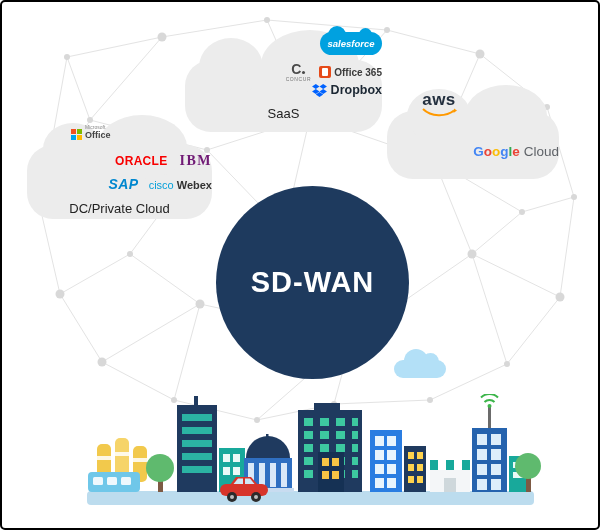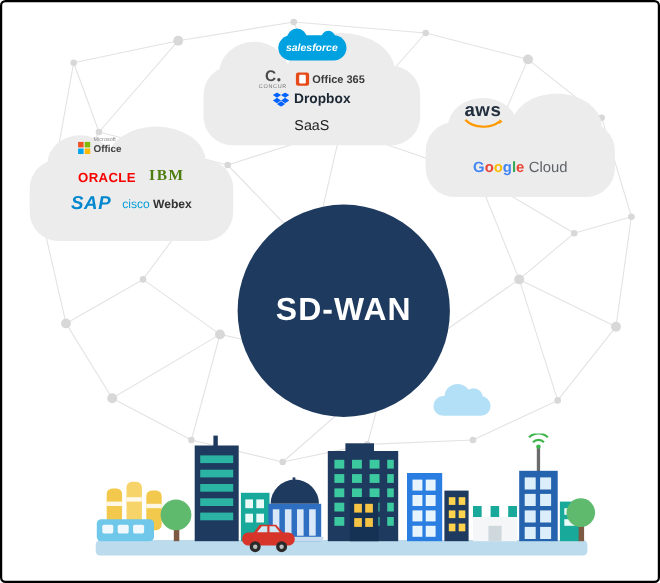--- a/index.html
+++ b/index.html
@@ -36,21 +36,21 @@
   .dc-b1{left:0;top:28px;width:185px;height:74px;border-radius:26px;}
   .dc-b2{left:16px;top:6px;width:60px;height:52px;border-radius:50%;}
   .dc-b3{left:70px;top:-2px;width:90px;height:64px;border-radius:50%;}
 
   
   .sdwan{position:absolute;left:214px;top:184px;width:193px;height:193px;border-radius:50%;
          background:#1e3a5e;z-index:4;display:flex;align-items:center;justify-content:center;}
   .sdwan span{color:#fff;font-size:29px;font-weight:bold;letter-spacing:1px;}
 
   
-  .row{position:absolute;left:0;right:0;display:flex;align-items:center;justify-content:center;}
+  .row{position:absolute;left:0;right:0;display:flex;align-items:center;justify-content:flex-end;}
 
   .sf-logo{position:relative;width:62px;height:23px;background:#00a1e0;border-radius:12px;
            display:flex;align-items:center;justify-content:center;}
   .sf-logo::before{content:"";position:absolute;left:8px;top:-6px;width:18px;height:18px;
            border-radius:50%;background:#00a1e0;}
   .sf-logo::after{content:"";position:absolute;right:10px;top:-4px;width:13px;height:13px;
            border-radius:50%;background:#00a1e0;}
   .sf-text{position:relative;z-index:1;color:#fff;font-style:italic;font-weight:bold;font-size:9.5px;}
 
   .concur{display:flex;flex-direction:column;align-items:center;line-height:1;}
@@ -90,23 +90,23 @@
   .office-grid i{display:block;}
   .office-grid i:nth-child(1){background:#f25022;}
   .office-grid i:nth-child(2){background:#7fba00;}
   .office-grid i:nth-child(3){background:#00a4ef;}
   .office-grid i:nth-child(4){background:#ffb900;}
   .ms-text{display:flex;flex-direction:column;line-height:1.1;}
   .ms-top{font-size:5px;color:#888;}
   .ms-bottom{font-size:9px;font-weight:600;color:#444;}
 
   .oracle-text{font-size:12px;font-weight:700;color:#f80000;letter-spacing:0.3px;}
-  .ibm-text{font-size:14px;font-weight:bold;color:#4d7c0f;letter-spacing:1.5px;
+  .ibm-text{font-size:14px;font-weight:bold;color:#701a75;letter-spacing:1.5px;
             font-family:"Liberation Serif",serif;}
-  .sap-text{font-size:17px;font-weight:800;font-style:italic;color:#0087cf;letter-spacing:0.5px;}
+  .sap-text{font-size:14px;font-weight:800;font-style:italic;color:#0087cf;letter-spacing:0.5px;}
   .cisco-text{font-size:11px;font-weight:400;color:#049fd9;}
   .webex-text{font-size:11px;font-weight:700;color:#333;margin-left:3px;}
 </style>
 </head>
 <body>
 
 <div class="frame">
 
   <svg class="mesh" width="600" height="530">
     <g stroke="#e3e3e3" stroke-width="1">
@@ -272,20 +272,21 @@
       <div class="row" style="top:36px;gap:12px;">
         <span class="oracle-text">ORACLE</span>
         <span class="ibm-text">IBM</span>
       </div>
       <div class="row" style="top:58px;gap:10px;">
         <span class="sap-text">SAP</span>
         <span>
           <span class="cisco-text">cisco</span><span class="webex-text">Webex</span>
         </span>
       </div>
+      <div class="cloud-label" style="top:84px;">DC/Private Cloud</div>
     </div>
   </div>
 
   <div class="sdwan">
     <span>SD-WAN</span>
   </div>
 
   <div class="mini-cloud"></div>
 
   <svg class="city" width="478" height="118" viewBox="0 0 478 118">

